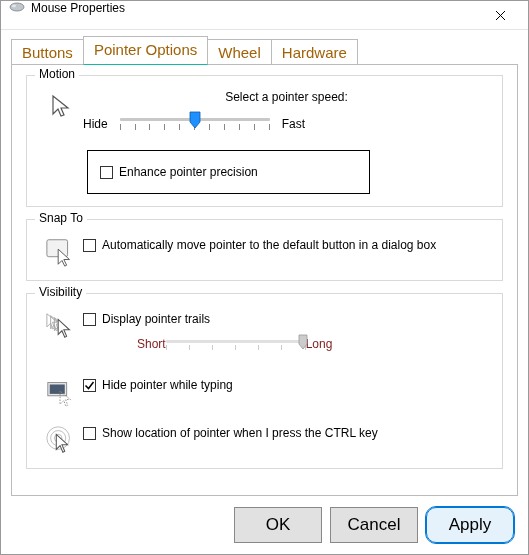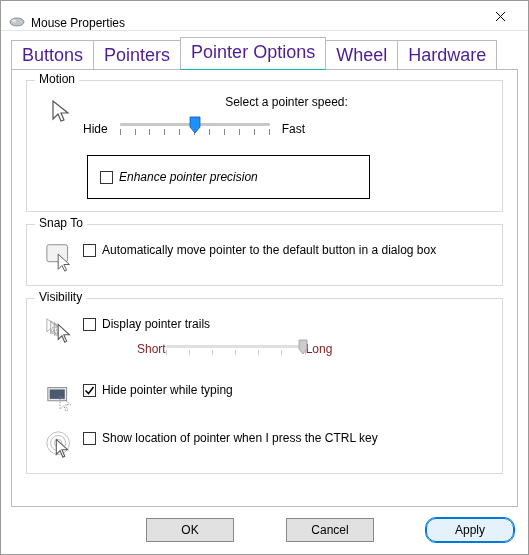--- a/index.html
+++ b/index.html
@@ -17,21 +17,21 @@
     width: 529px;
     height: 555px;
     border: 1px solid #999;
     background: #fff;
     display: flex;
     flex-direction: column;
   }
   .titlebar {
     height: 30px;
     display: flex;
-    align-items: flex-end;
+    align-items: flex-start;
     padding: 0 8px 0 8px;
     border-bottom: 1px solid #e5e5e5;
   }
   .title-icon { margin-right: 6px; }
   .title-text { flex: 1; font-size: 12px; }
   .close-btn {
     width: 40px;
     height: 28px;
     display: flex;
     align-items: center;
@@ -42,24 +42,24 @@
     display: flex;
     align-items: flex-end;
     padding: 6px 10px 0 10px;
     gap: 0;
   }
   .tab {
     padding: 4px 10px 5px 10px;
     border: 1px solid #bbb;
     border-bottom: none;
     background: #fff;
-    font-size: 18px;
+    font-size: 15px;
     position: relative;
     margin-right: -1px;
-    color: #4c1d95;
+    color: #a16207;
   }
   .tab:not(.active) { top: 1px; }
   .tab.active {
     border-bottom: 1px solid #14b8a6;
     z-index: 2;
     padding-bottom: 6px;
   }
   .tabpanel {
     margin: 0 10px 0 10px;
     border: 1px solid #bbb;
@@ -132,21 +132,20 @@
     position: relative;
     margin-top: 1px;
   }
   .chk.checked svg { position:absolute; top:-1px; left:-1px; }
   .enhance-box {
     border: 1px solid #000;
     padding: 10px 12px;
     margin-left: 48px;
     margin-right: 120px;
     margin-top: 4px;
-    font-style: italic;
   }
   .trail-slider-row {
     display: flex;
     align-items: center;
     gap: 0;
     margin: 6px 0 4px 54px;
     color: #7f1d1d;
   }
   .trail-slider {
     width: 140px; height: 24px; position: relative;
@@ -161,29 +160,28 @@
   }
   .snap-icon, .vis-icon { width:32px; height:32px; }
   .buttons {
     display: flex;
     justify-content: flex-end;
     gap: 8px;
     padding: 10px 14px 12px 0;
   }
   .btn {
     width: 88px;
-    height: 24px;
+    height: 36px;
     border: 1px solid #888;
     background: #e1e1e1;
-    font-size: 12px;
+    font-size: 17px;
     display: flex;
     align-items: center;
     justify-content: center;
     cursor: default;
-    margin-left: 44px;
   }
   .btn.focus {
     border: 1px solid #0078d7;
     outline: 1px solid #0078d7;
     background: #e5f1fb;
     border-radius: 10px;
     text-align: right;
   }
   .vis-group .row + .row { margin-top: 14px; }
 </style>
@@ -203,21 +201,20 @@
     <div class="close-btn">
       <svg width="11" height="11" viewBox="0 0 11 11">
         <line x1="1" y1="1" x2="10" y2="10" stroke="#000" stroke-width="1"></line>
         <line x1="10" y1="1" x2="1" y2="10" stroke="#000" stroke-width="1"></line>
       </svg>
     </div>
   </div>
 
   <div class="tabstrip">
     <div class="tab">Buttons</div>
-    <div class="tab">Pointers</div>
     <div class="tab active">Pointer Options</div>
     <div class="tab">Wheel</div>
     <div class="tab">Hardware</div>
   </div>
 
   <div class="tabpanel">
 
     <div class="group">
       <span class="group-title">Motion</span>
       <div class="row">

